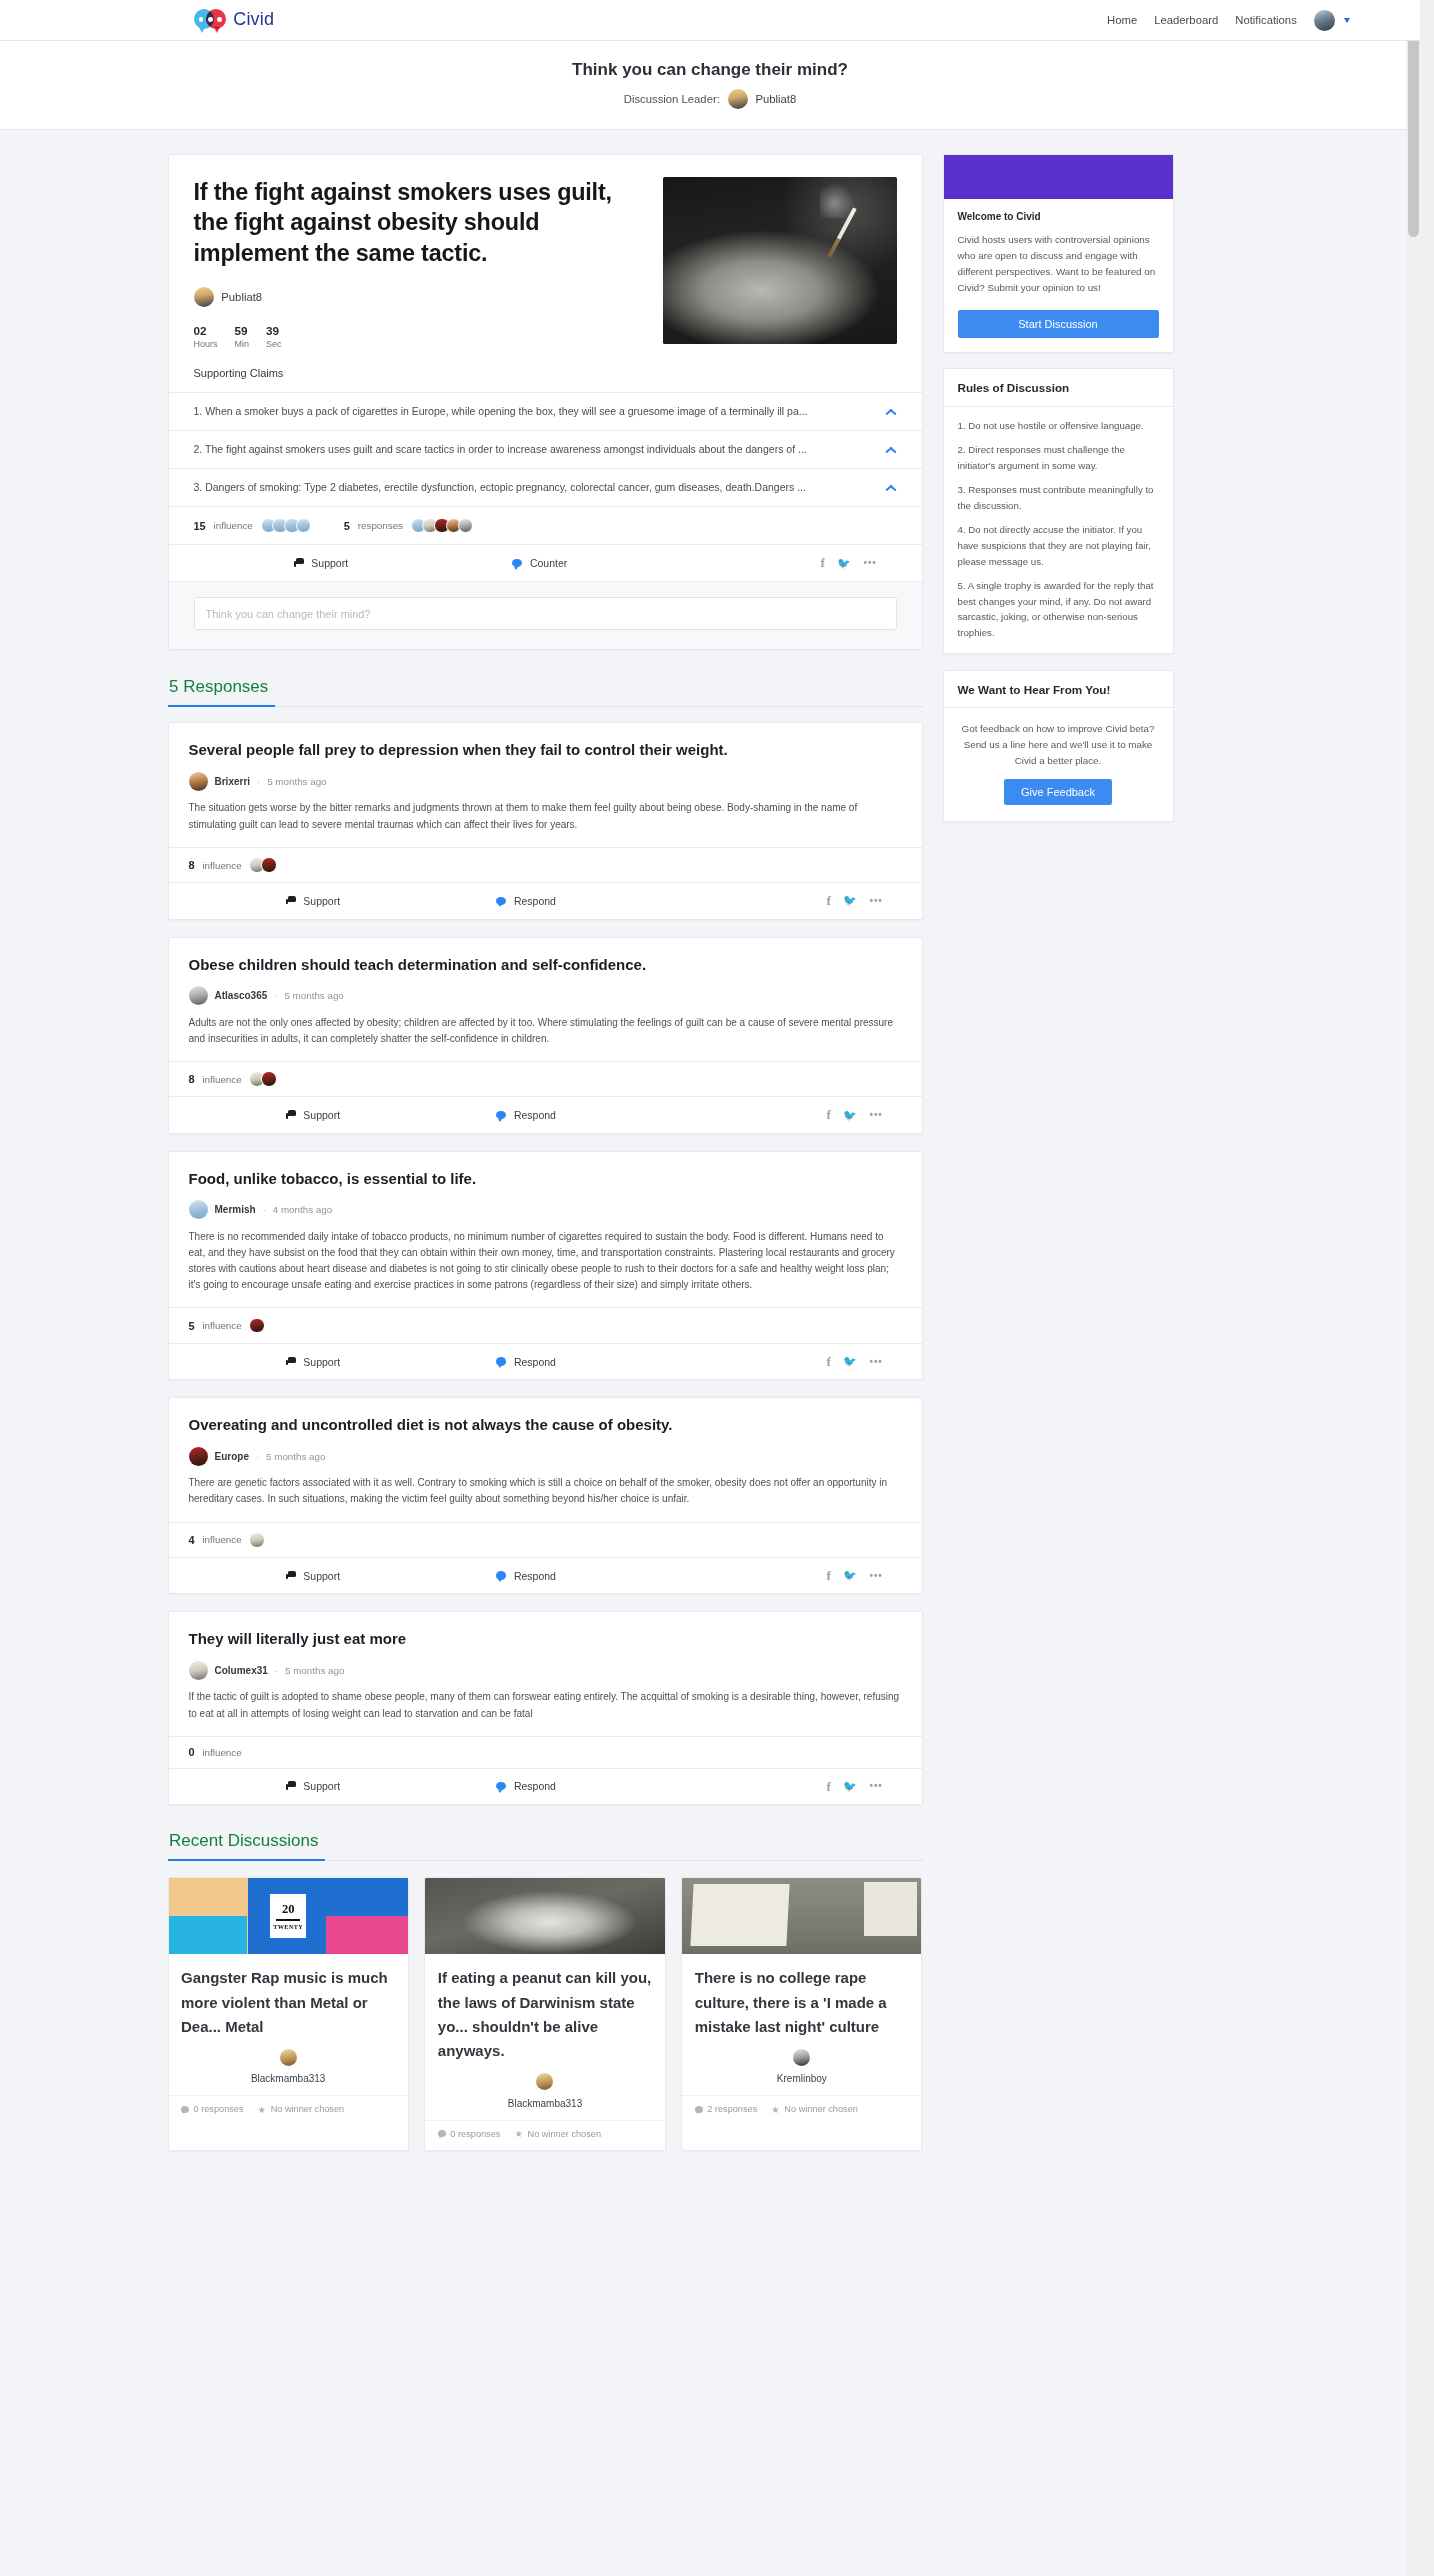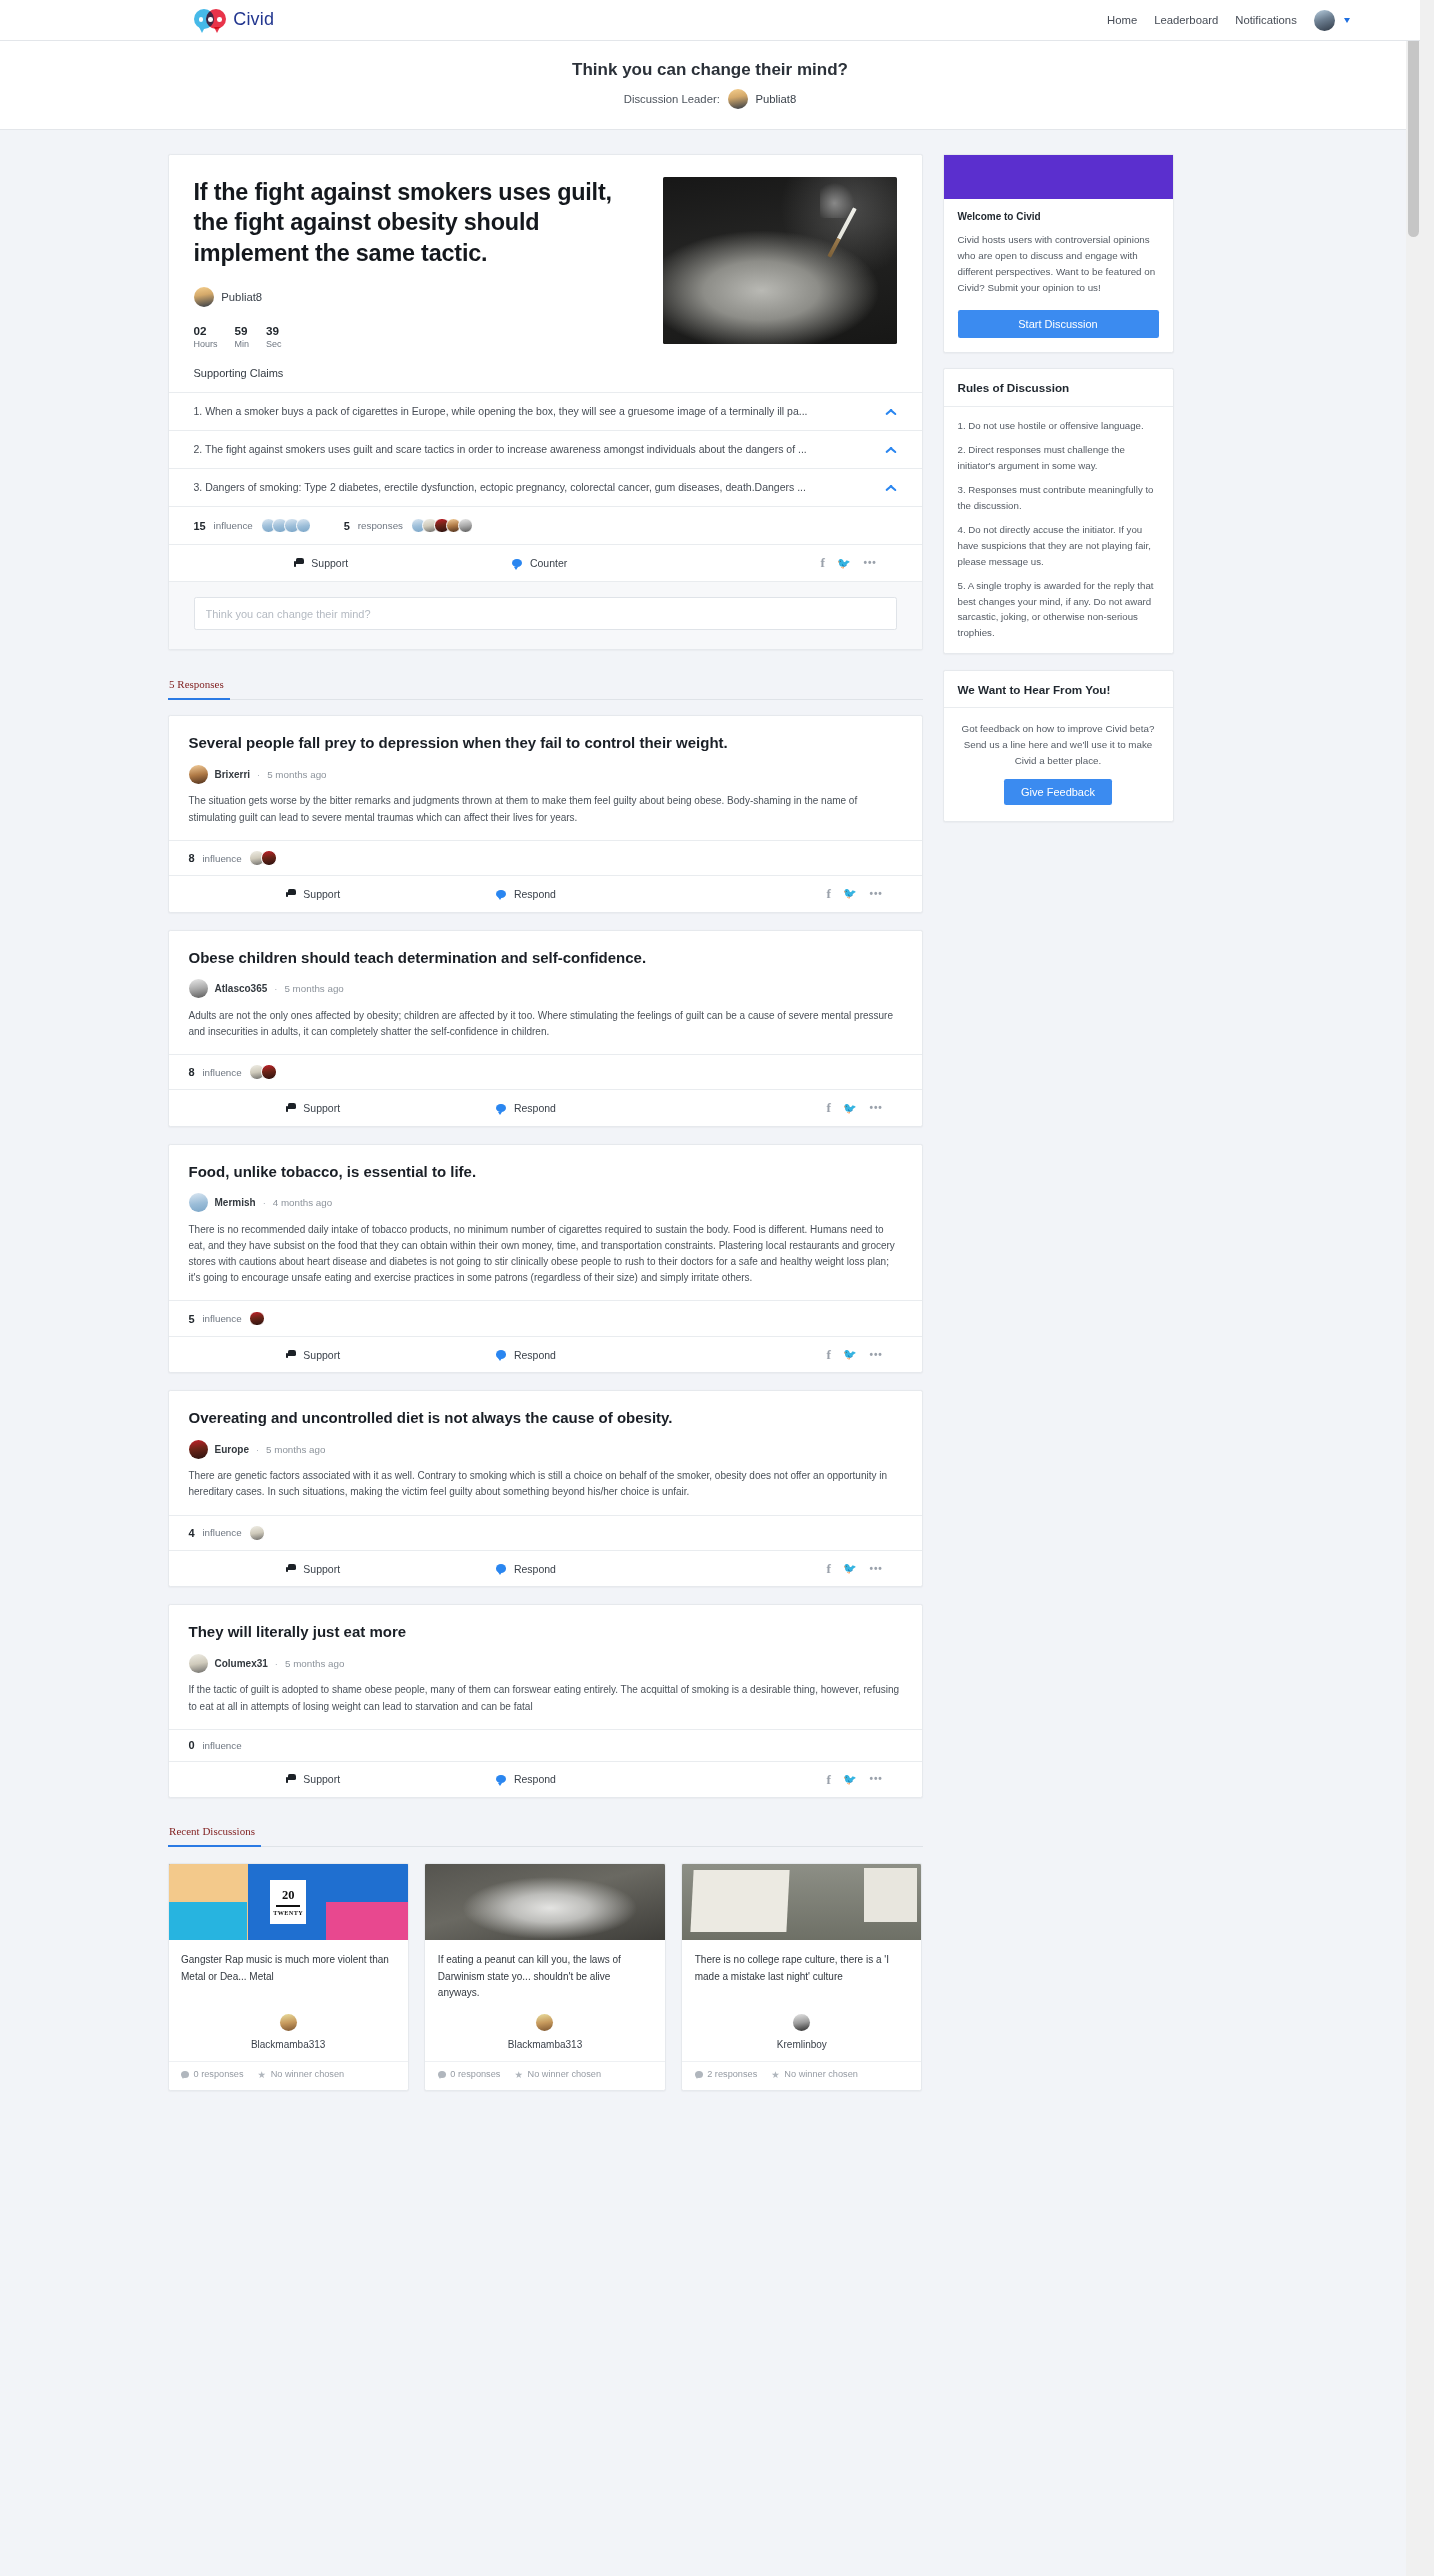--- a/index.html
+++ b/index.html
@@ -426,26 +426,25 @@
     cursor: pointer;
   }
 
   
   .tabbar {
     margin: 26.5px 0 15.6px 0;
     border-bottom: 0.8px solid #dfe3e8;
   }
   .tab {
     display: inline-block;
-    font-size: 11px;
-    color: #7f1d1d;
+    font-size: 17px;
+    color: #15803d;
     padding: 0 6.2px 7.8px 1.6px;
     border-bottom: 2.3px solid #2a7ae4;
     margin-bottom: -0.8px;
-    font-family: Liberation Serif, serif;
   }
   .resp-card { margin-bottom: 17px; }
   .resp-body { padding: 17px 20px 14px; }
   .resp-title {
     font-size: 15px;
     font-weight: bold;
     color: #1a1f26;
     line-height: 1.38;
   }
   .resp-meta {
@@ -538,24 +537,25 @@
     transform: skewX(-3deg);
   }
   .rd-thumb.banner-img::after {
     content:"";
     position:absolute; right:2%; top:6%;
     width: 22%; height: 70%;
     background: #e8e6de;
   }
   .rd-info { padding: 12.5px 12.5px 0; }
   .rd-title {
-    font-size: 10px;
+    font-size: 15px;
     line-height: 1.62;
     color: #32383f;
     min-height: 52px;
+    font-weight: bold;
   }
   .rd-author {
     display: flex;
     align-items: center;
     gap: 7.8px;
     padding: 9.4px 12.5px 11px;
     flex-direction: column;
   }
   .rd-av {
     width: 17px; height: 17px;

